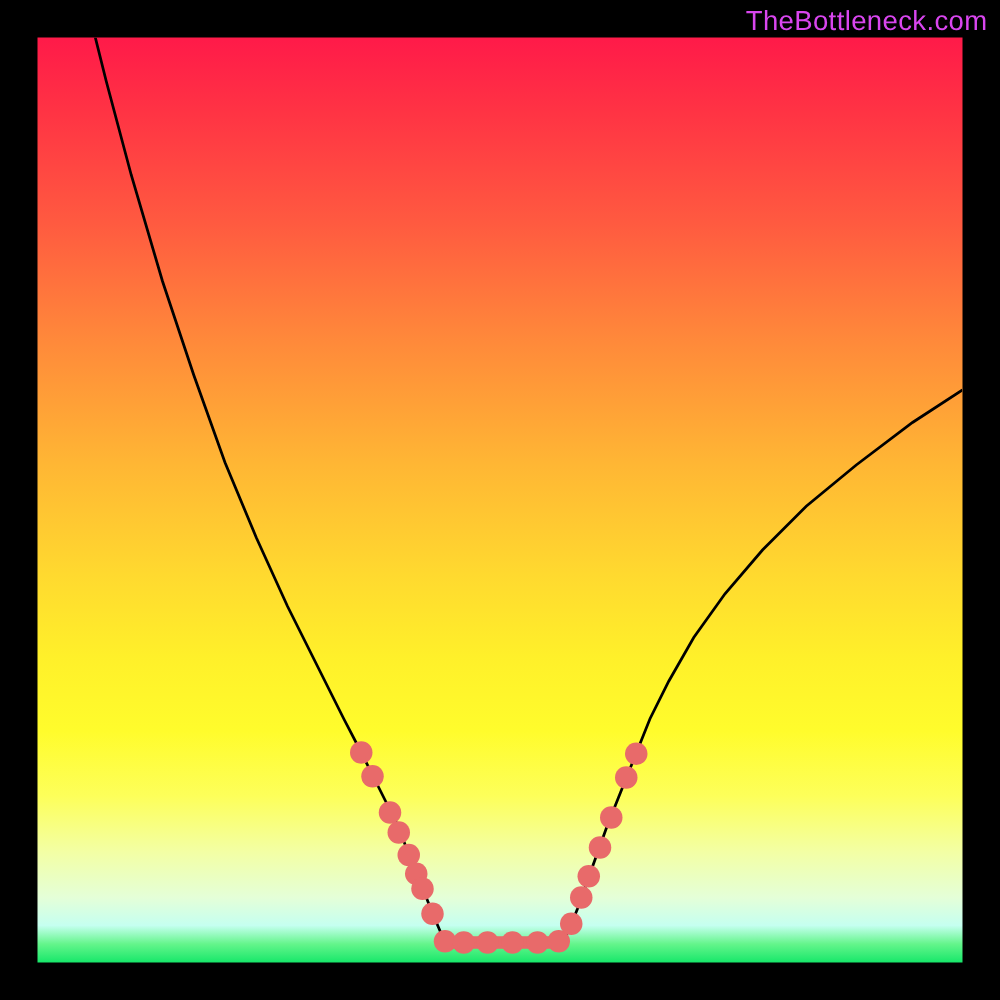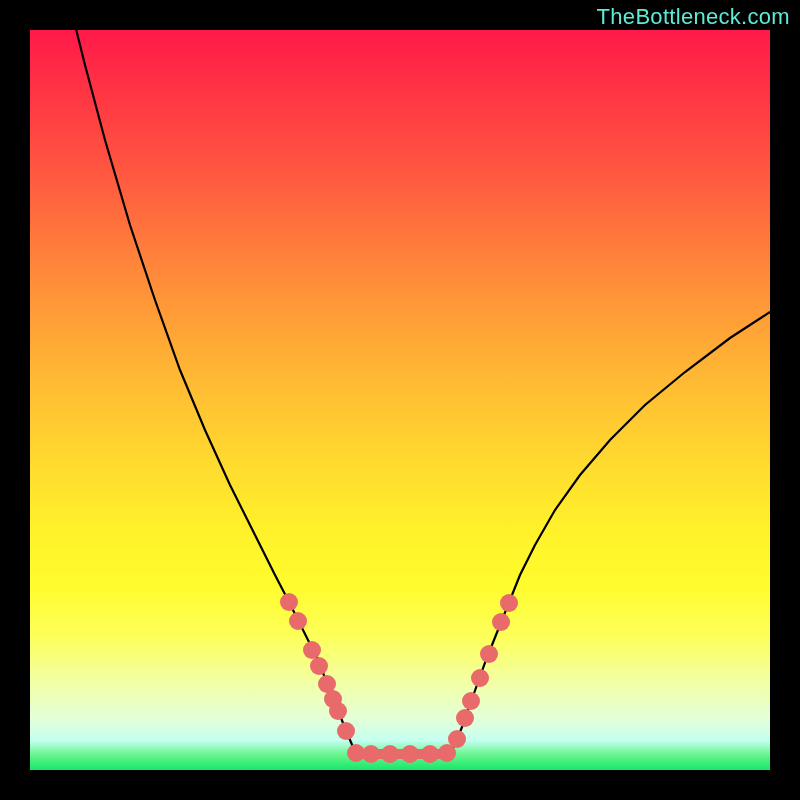--- a/index.html
+++ b/index.html
@@ -59,21 +59,21 @@
   .flat-bottom {
     fill: none;
     stroke: #e86a6a;
     stroke-width: 10;
     stroke-linecap: round;
   }
   .watermark {
     position: absolute;
     top: 4px;
     right: 10px;
-    color: #5eead4;
+    color: #d946ef;
     font-family: Arial, Helvetica, sans-serif;
     font-size: 22px;
     letter-spacing: 0.3px;
     user-select: none;
   }
 </style>
 </head>
 <body>
 
 <div class="stage">

